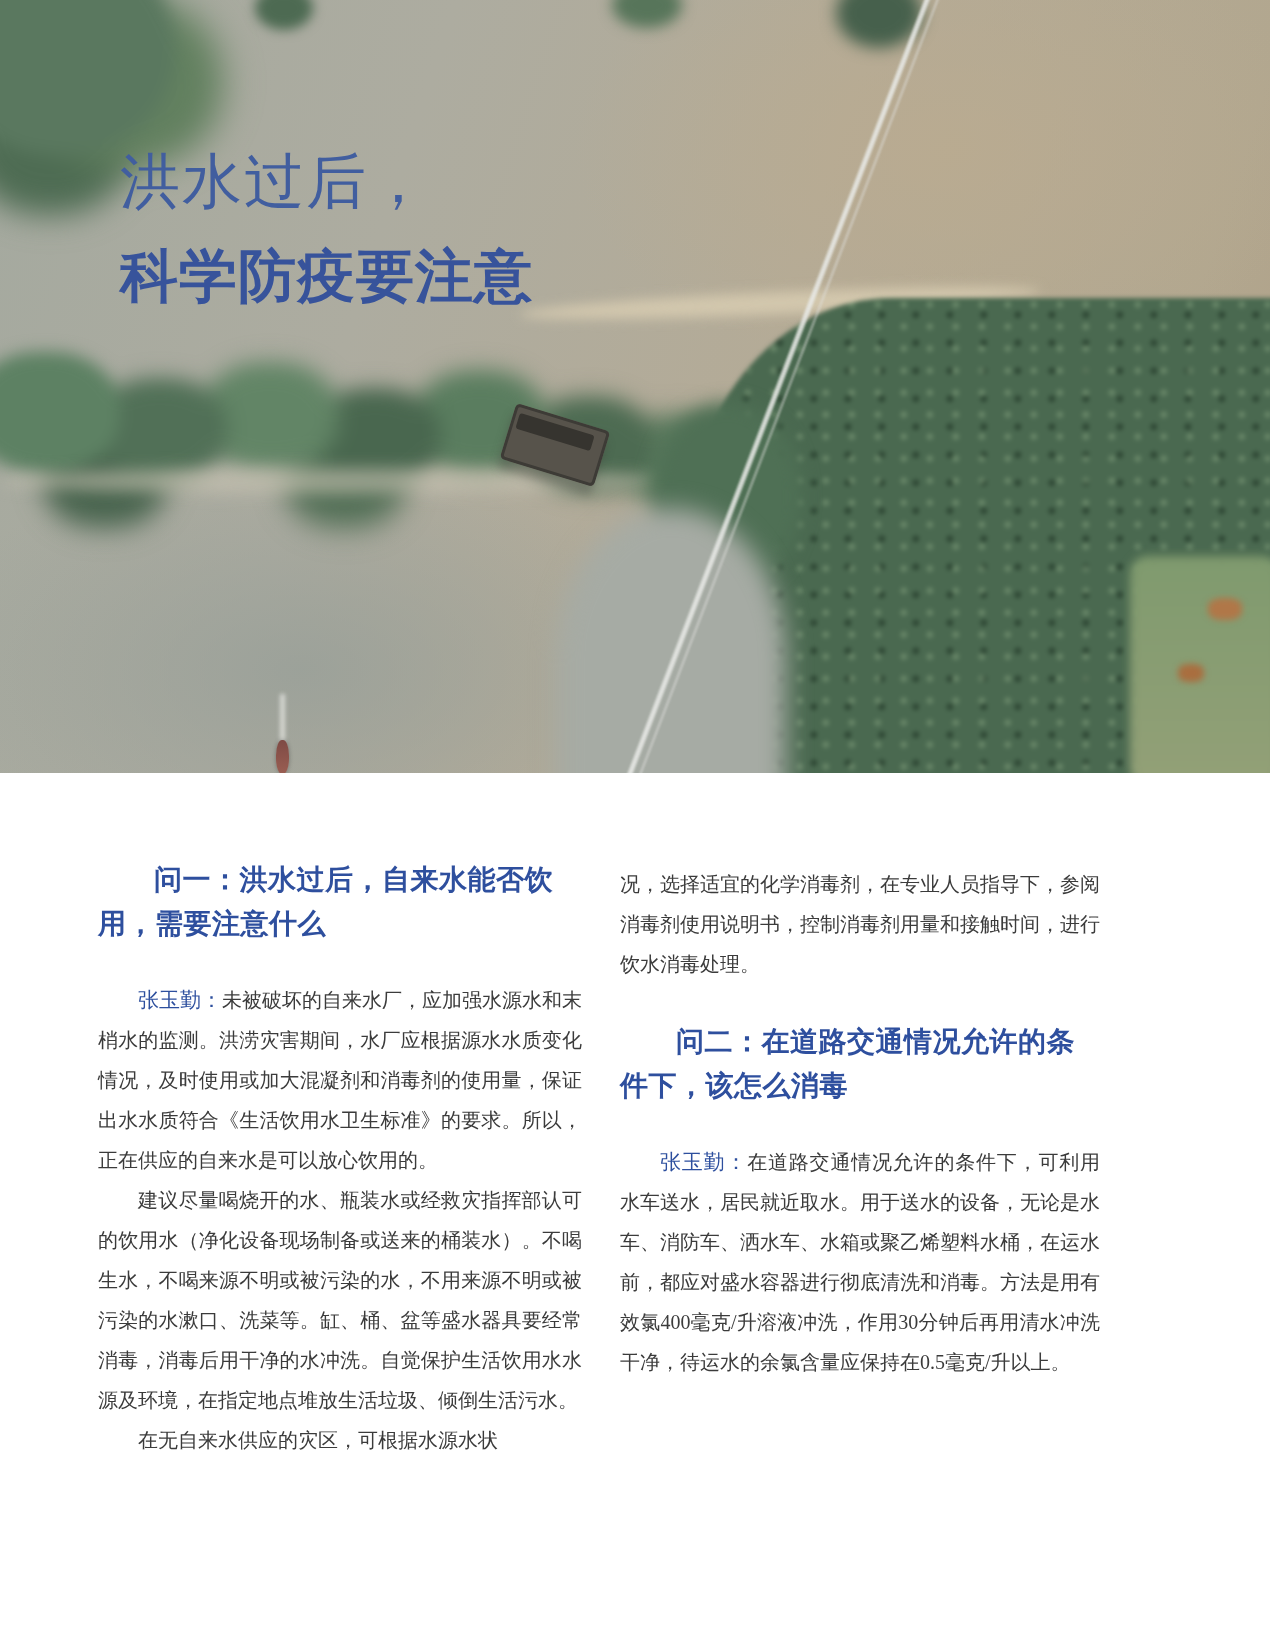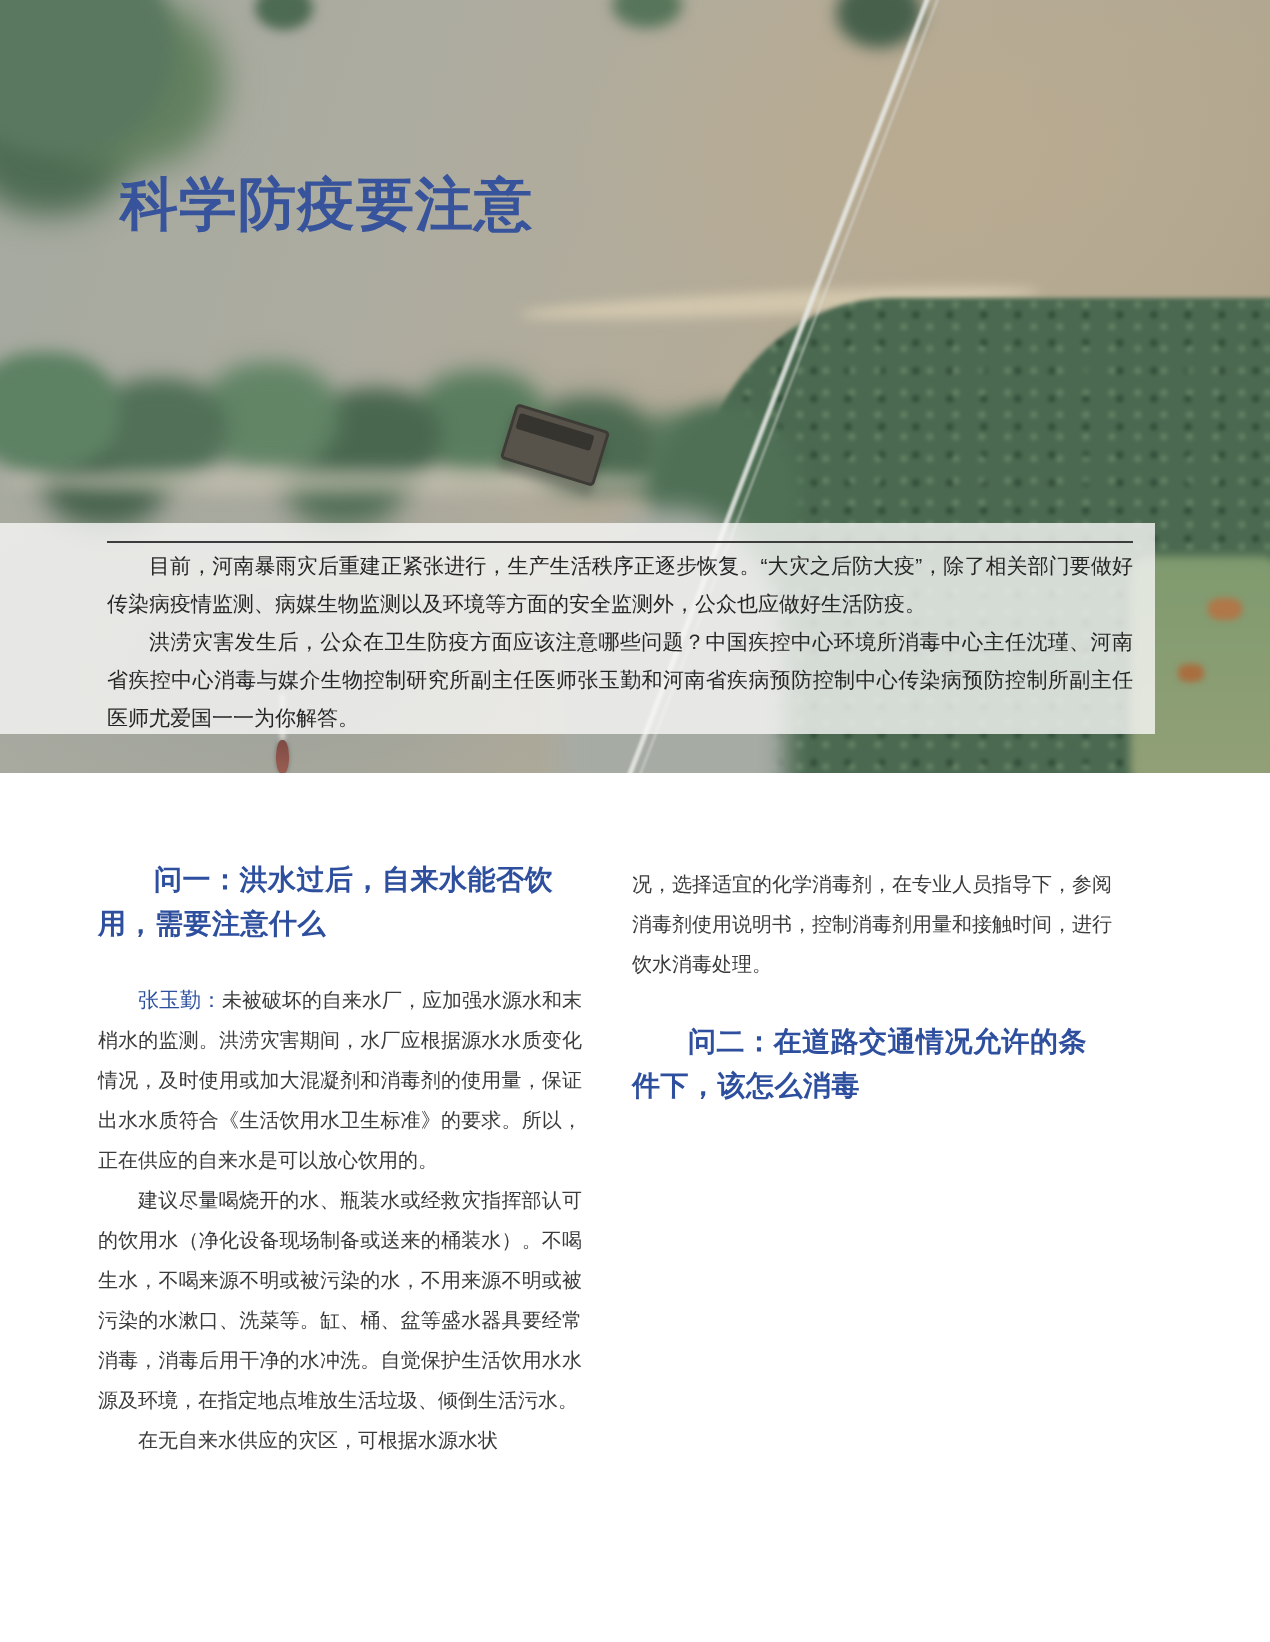--- a/index.html
+++ b/index.html
@@ -53,21 +53,21 @@
   .title-line1{font-size:60px;font-weight:400;letter-spacing:2px;line-height:72px;}
   .title-line2{font-size:58px;font-weight:700;letter-spacing:1px;line-height:80px;margin-top:18px;}
 
   
   .intro-overlay{position:absolute;left:0;top:523px;width:1155px;height:211px;z-index:2;
         background:rgba(247,248,246,.8);box-sizing:border-box;padding:18px 22px 0 107px;}
   .intro-rule{border:0;border-top:2px solid #3c3c3c;margin:0 0 4px 0;width:1026px;}
   .intro-p{margin:0;font-size:21px;line-height:38px;color:#262626;text-align:justify;text-indent:2em;}
 
   
-  .content{position:absolute;left:98px;top:858px;width:1038px;display:flex;gap:12px;}
+  .content{position:absolute;left:98px;top:858px;width:1038px;display:flex;}
   .col-left{width:484px;}
   .col-right{width:480px;margin-left:38px;padding-top:6px;box-sizing:border-box;}
   .qa-heading{margin:0 0 34px 0;font-size:28px;line-height:44px;font-weight:700;
         letter-spacing:.5px;text-indent:2em;}
   .qa-heading.q2{margin-top:36px;}
   .body-p{margin:0;font-family:"Liberation Serif","DejaVu Serif",serif;font-size:20px;line-height:40px;
         color:#3b3b3b;text-align:justify;text-indent:2em;}
   .body-p.cont{text-indent:0;}
   .speaker{font-family:"Liberation Sans","DejaVu Sans",sans-serif;font-weight:400;font-size:21px;}
 </style>
@@ -94,37 +94,34 @@
     <div class="ph-farm-dot2"></div>
     <div class="ph-road"></div>
     <div class="ph-road2"></div>
     <div class="ph-pier"></div>
     <div class="ph-pier-roof"></div>
     <div class="ph-wake"></div>
     <div class="ph-boat"></div>
   </div>
 
   <div class="title-block">
+    <div class="title-line1" style="color:#415e9f;">洪水过后，</div>
     <div class="title-line2" style="color:#37539b;">科学防疫要注意</div>
   </div>
 
-  <div class="intro-overlay">
-    <hr class="intro-rule">
-    <p class="intro-p">目前，河南暴雨灾后重建正紧张进行，生产生活秩序正逐步恢复。“大灾之后防大疫”，除了相关部门要做好传染病疫情监测、病媒生物监测以及环境等方面的安全监测外，公众也应做好生活防疫。</p>
-    <p class="intro-p">洪涝灾害发生后，公众在卫生防疫方面应该注意哪些问题？中国疾控中心环境所消毒中心主任沈瑾、河南省疾控中心消毒与媒介生物控制研究所副主任医师张玉勤和河南省疾病预防控制中心传染病预防控制所副主任医师尤爱国一一为你解答。</p>
-  </div>
 
   <div class="content">
 
     <div class="col-left">
       <h2 class="qa-heading" style="color:#2e4f9e;">问一：洪水过后，自来水能否饮用，需要注意什么</h2>
       <p class="body-p"><span class="speaker" style="color:#2d4f9e;">张玉勤：</span><span>未被破坏的自来水厂，应加强水源水和末梢水的监测。洪涝灾害期间，水厂应根据源水水质变化情况，及时使用或加大混凝剂和消毒剂的使用量，保证出水水质符合《生活饮用水卫生标准》的要求。所以，正在供应的自来水是可以放心饮用的。</span></p>
       <p class="body-p">建议尽量喝烧开的水、瓶装水或经救灾指挥部认可的饮用水（净化设备现场制备或送来的桶装水）。不喝生水，不喝来源不明或被污染的水，不用来源不明或被污染的水漱口、洗菜等。缸、桶、盆等盛水器具要经常消毒，消毒后用干净的水冲洗。自觉保护生活饮用水水源及环境，在指定地点堆放生活垃圾、倾倒生活污水。</p>
       <p class="body-p">在无自来水供应的灾区，可根据水源水状</p>
     </div>
 
     <div class="col-right">
       <p class="body-p cont">况，选择适宜的化学消毒剂，在专业人员指导下，参阅消毒剂使用说明书，控制消毒剂用量和接触时间，进行饮水消毒处理。</p>
       <h2 class="qa-heading q2" style="color:#2e4f9e;">问二：在道路交通情况允许的条件下，该怎么消毒</h2>
+      <p class="body-p"><span class="speaker" style="color:#2d4f9e;">张玉勤：</span><span>在道路交通情况允许的条件下，可利用水车送水，居民就近取水。用于送水的设备，无论是水车、消防车、洒水车、水箱或聚乙烯塑料水桶，在运水前，都应对盛水容器进行彻底清洗和消毒。方法是用有效氯400毫克/升溶液冲洗，作用30分钟后再用清水冲洗干净，待运水的余氯含量应保持在0.5毫克/升以上。</span></p>
     </div>
 
   </div>
 </div>
 
 </body></html>

